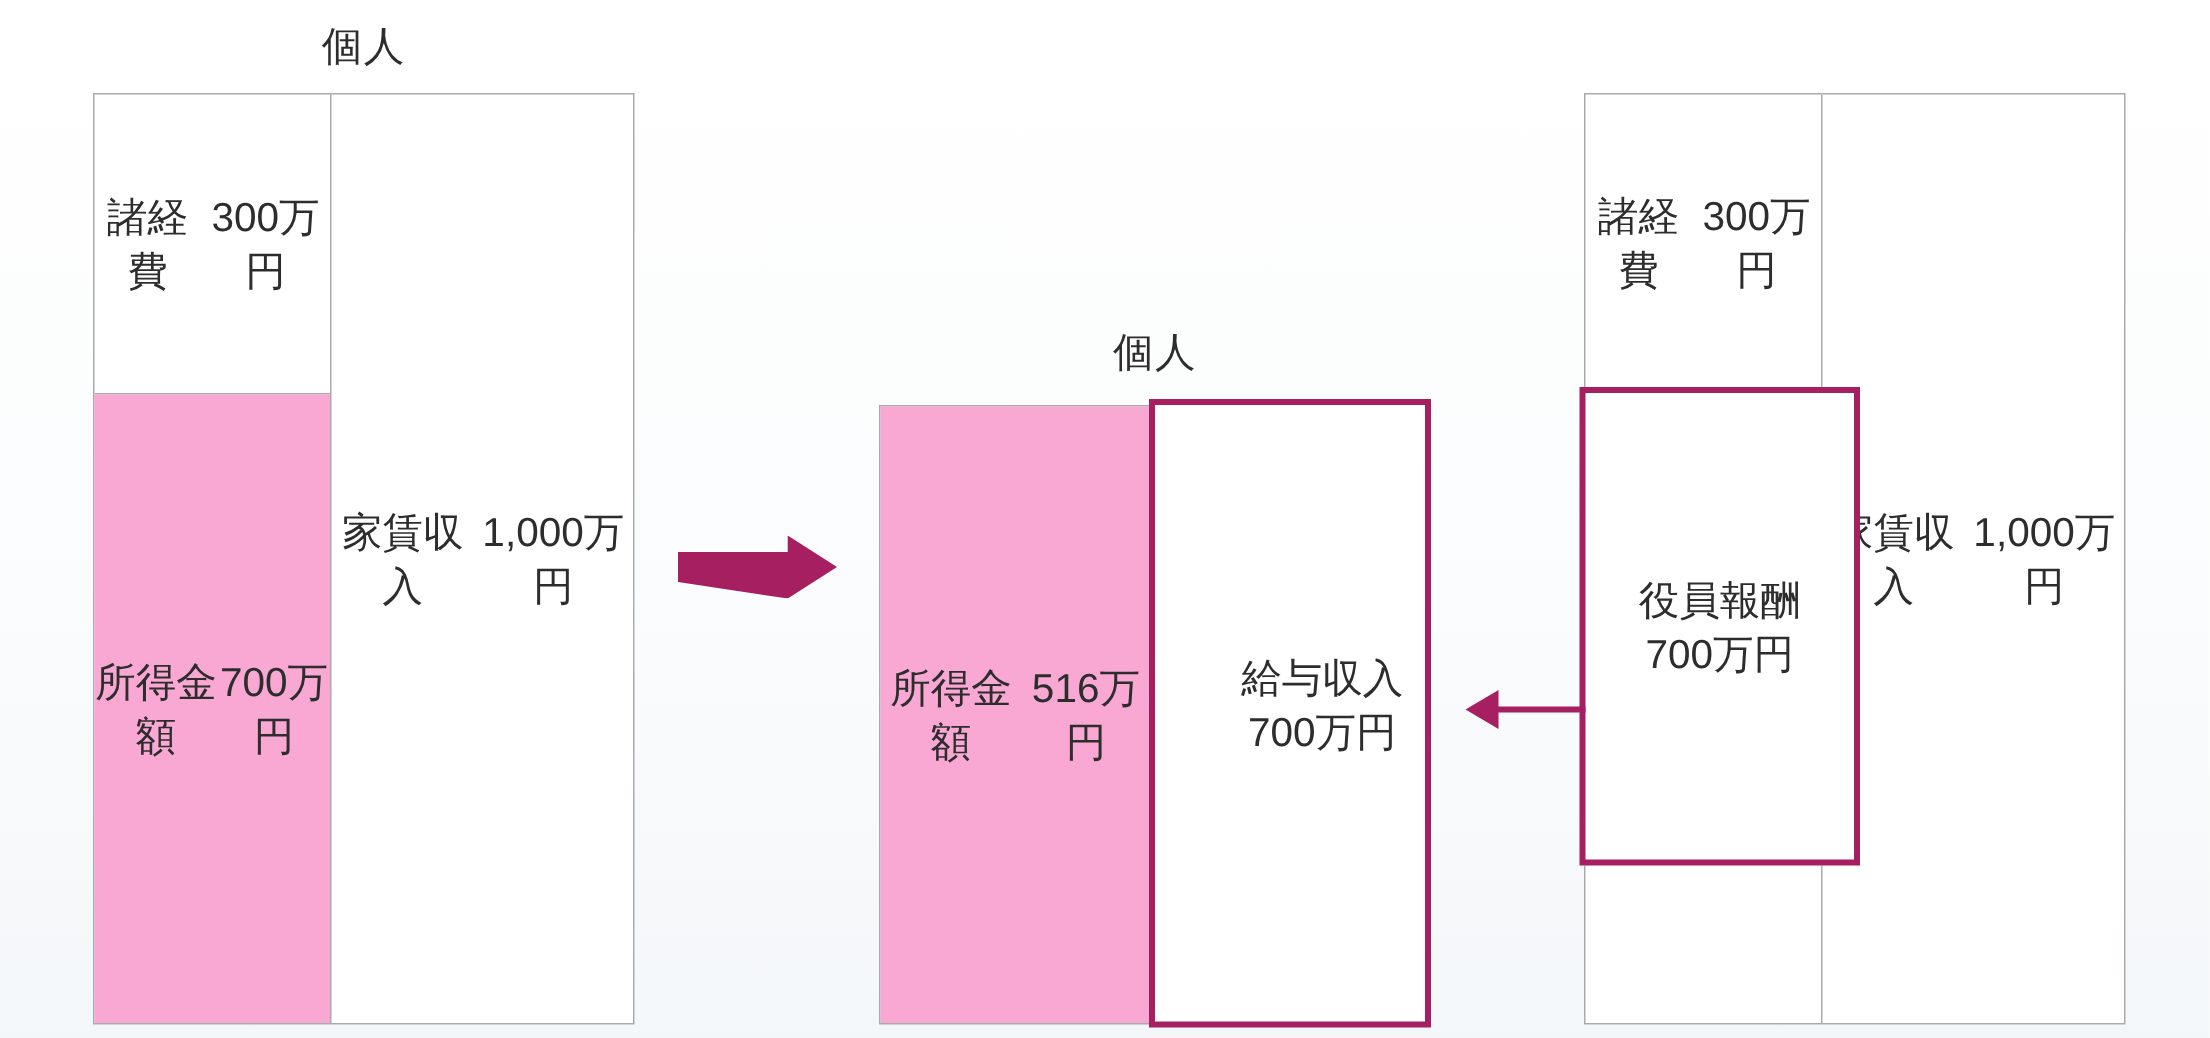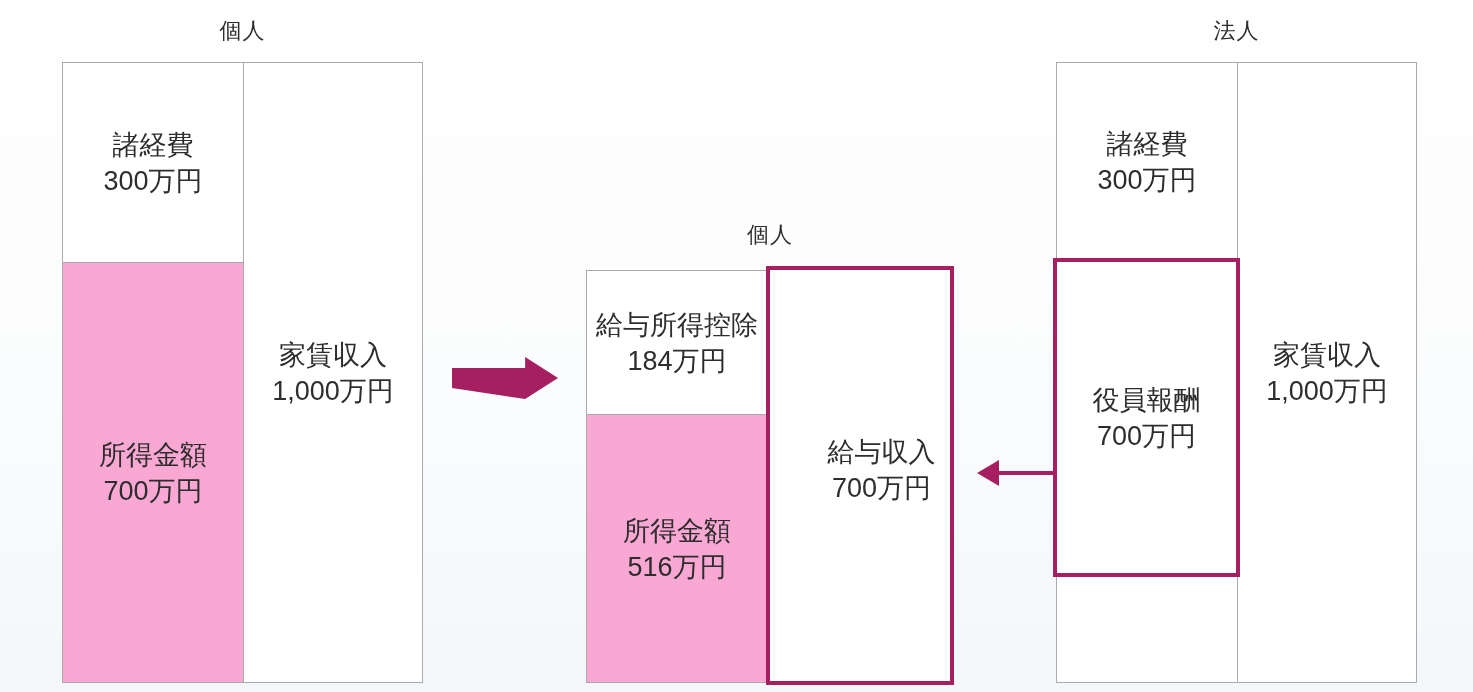--- a/index.html
+++ b/index.html
@@ -12,41 +12,40 @@
     width:1473px;height:692px;
     background:linear-gradient(180deg,#ffffff 0%,#fbfcfd 55%,#f4f7f9 100%);
     overflow:hidden;
     color:#2d2d2d;
     font-size:27px;
     line-height:36px;
   }
   .title{
     position:absolute;
     text-align:center;
-    font-size:22px;
+    font-size:27px;
     color:#2d2d2d;
     letter-spacing:1px;
   }
   .box{
     position:absolute;
     box-sizing:border-box;
     border:1px solid #aaaaaa;
     background:#ffffff;
     display:flex;
   }
   .col{
     box-sizing:border-box;
     display:flex;
     flex-direction:column;
   }
   .col.left{border-right:1px solid #aaaaaa;}
   .section{
     box-sizing:border-box;
     display:flex;
-    flex-direction:column;
     align-items:center;
     justify-content:center;
     text-align:center;
   }
   .section.divided{border-bottom:1px solid #aaaaaa;}
   .fill-blue{background:#f9a8d4;}
   .grow{flex:1 1 auto;}
   .accentbox{
     position:absolute;
     box-sizing:border-box;
@@ -111,44 +110,39 @@
       </div>
     </div>
   </div>
 
   <div class="block-arrow"></div>
 
   <div class="title" style="left:586px;top:217px;width:368px;">個人</div>
 
   <div class="box" style="left:586px;top:270px;width:182px;height:413px;">
     <div class="col grow">
-      <div class="section divided" style="height:144px;">
-        <span class="tcell">給与所得控除</span>
-        <span class="tcell">184万円</span>
-      </div>
       <div class="section fill-blue grow">
         <span class="tcell">所得金額</span>
         <span class="tcell">516万円</span>
       </div>
     </div>
   </div>
 
   <div class="accentbox" style="left:766px;top:266px;width:188px;height:419px;padding-left:43px;">
     <div class="nudge-up">
       <span class="tcell">給与収入</span>
       <span class="tcell">700万円</span>
     </div>
   </div>
 
   <div class="thin-arrow">
     <div class="head"></div>
     <div class="shaft"></div>
   </div>
 
-  <div class="title" style="left:1056px;top:13px;width:361px;">法人</div>
 
   <div class="box" style="left:1056px;top:62px;width:361px;height:621px;">
     <div class="col left" style="width:181px;">
       <div class="section divided" style="height:199px;">
         <span class="tcell">諸経費</span>
         <span class="tcell">300万円</span>
       </div>
       <div class="section grow"></div>
     </div>
     <div class="col grow">

